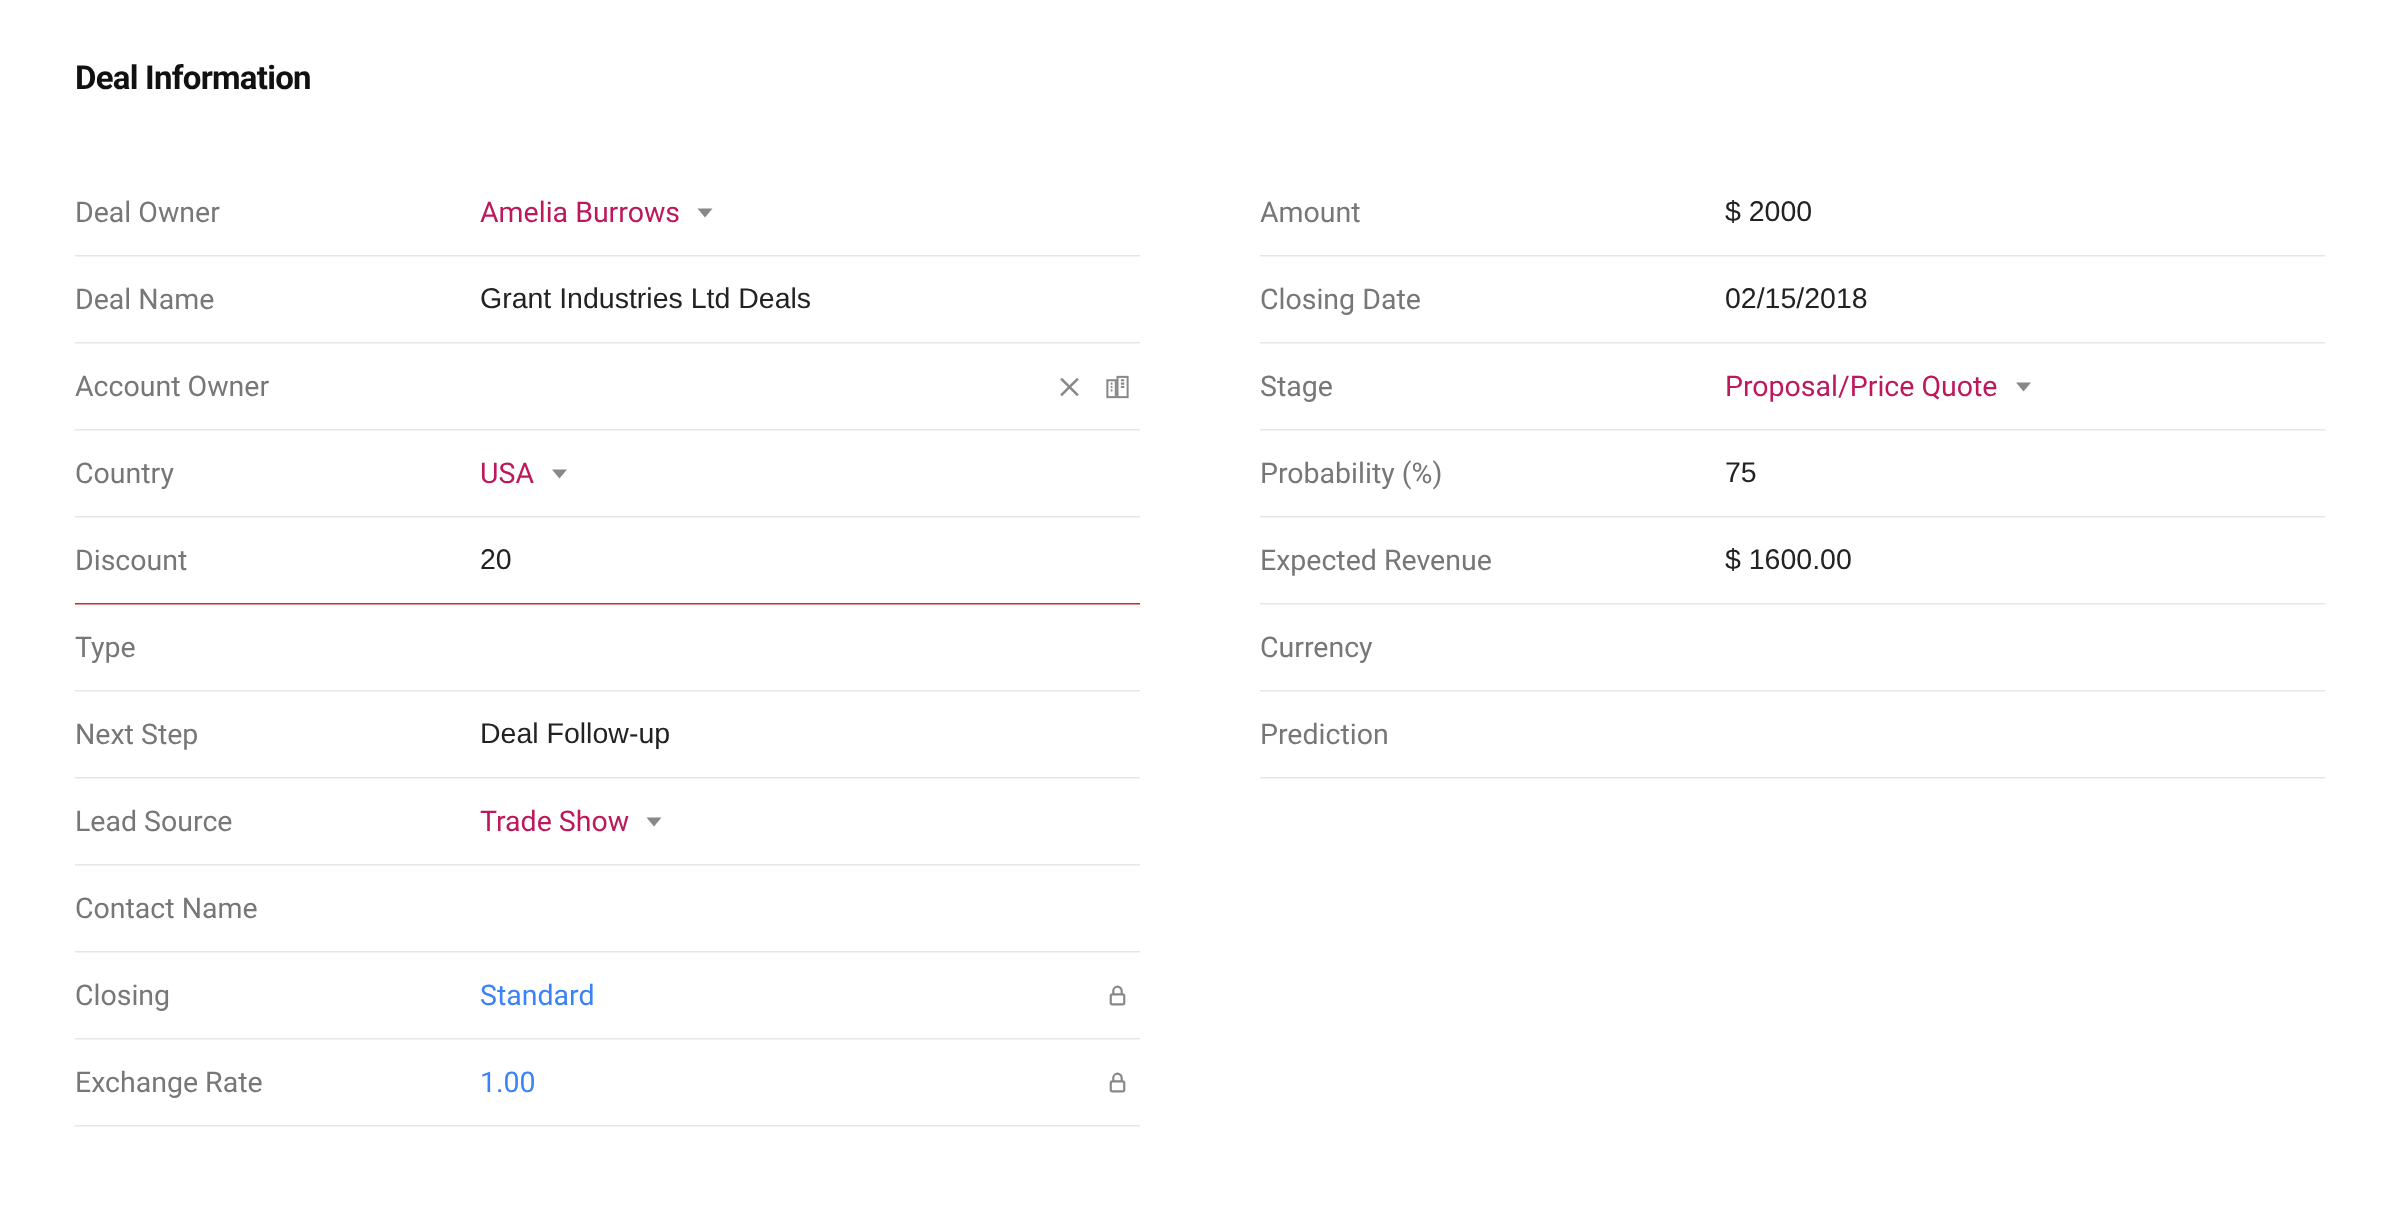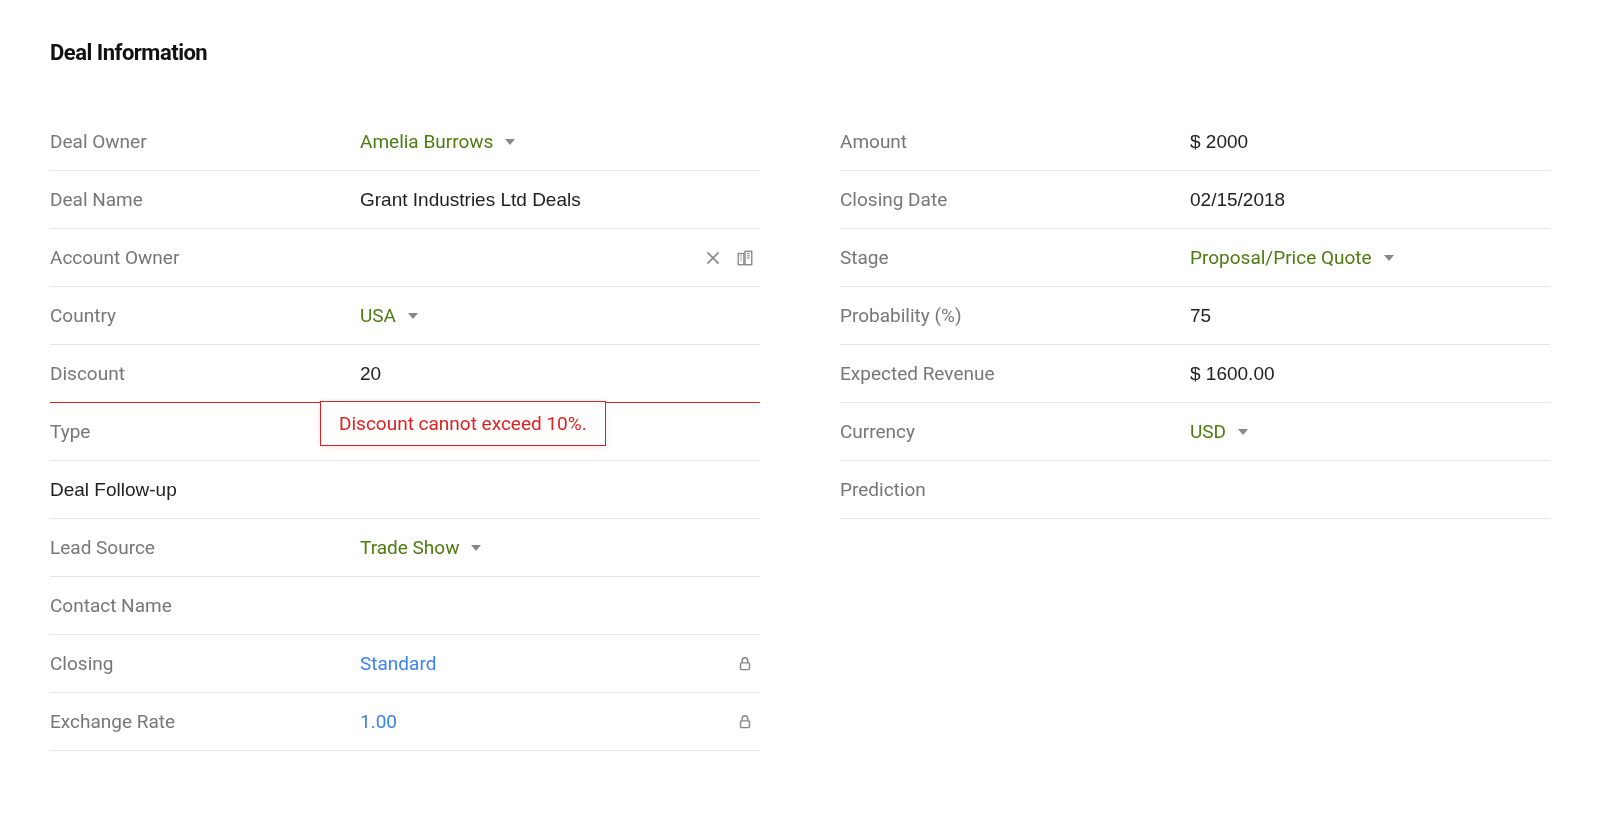--- a/index.html
+++ b/index.html
@@ -24,21 +24,20 @@
   .col {
     flex: 1;
     max-width: 740px;
   }
   .field-row {
     display: flex;
     align-items: center;
     border-bottom: 1px solid #e6e6e6;
     min-height: 58px;
     position: relative;
-    gap: 40px;
   }
   .field-row.error {
     border-bottom: 1px solid #e02020;
   }
   .field-label {
     width: 270px;
     flex: 0 0 270px;
     font-size: 19px;
     color: #777;
     font-weight: 400;
@@ -66,21 +65,21 @@
     padding: 6px 0;
   }
   .field-select {
     display: inline-flex;
     align-items: center;
     gap: 12px;
     cursor: pointer;
   }
   .field-select .sel-text {
     font-size: 19px;
-    color: #4d7c0f;
+    color: #be185d;
   }
   .caret {
     width: 0; height: 0;
     border-left: 5px solid transparent;
     border-right: 5px solid transparent;
     border-top: 6px solid #888;
   }
   .row-icons {
     display: flex;
     align-items: center;
@@ -176,31 +175,31 @@
           <span class="caret"></span>
         </div>
       </div>
     </div>
 
     <div class="field-row error">
       <div class="field-label">Discount</div>
       <div class="field-value-wrap">
         <input class="field-value" value="20" style="">
       </div>
-      <div class="error-tooltip">Discount cannot exceed 10%.</div>
     </div>
 
     <div class="field-row">
       <div class="field-label">Type</div>
       <div class="field-value-wrap">
         <input class="field-value" value="" style="">
       </div>
     </div>
 
     <div class="field-row">
+      <div class="field-label">Next Step</div>
       <div class="field-value-wrap">
         <input class="field-value" value="Deal Follow-up" style="">
       </div>
     </div>
 
     <div class="field-row">
       <div class="field-label">Lead Source</div>
       <div class="field-value-wrap">
         <div class="field-select">
           <span class="sel-text">Trade Show</span>
@@ -280,26 +279,20 @@
 
     <div class="field-row">
       <div class="field-label">Expected Revenue</div>
       <div class="field-value-wrap">
         <input class="field-value" value="$ 1600.00" style="">
       </div>
     </div>
 
     <div class="field-row">
       <div class="field-label">Currency</div>
-      <div class="field-value-wrap">
-        <div class="field-select">
-          <span class="sel-text">USD</span>
-          <span class="caret"></span>
-        </div>
-      </div>
     </div>
 
     <div class="field-row">
       <div class="field-label">Prediction</div>
       <div class="field-value-wrap">
         <input class="field-value" value="" style="">
       </div>
     </div>
 
   </div>

